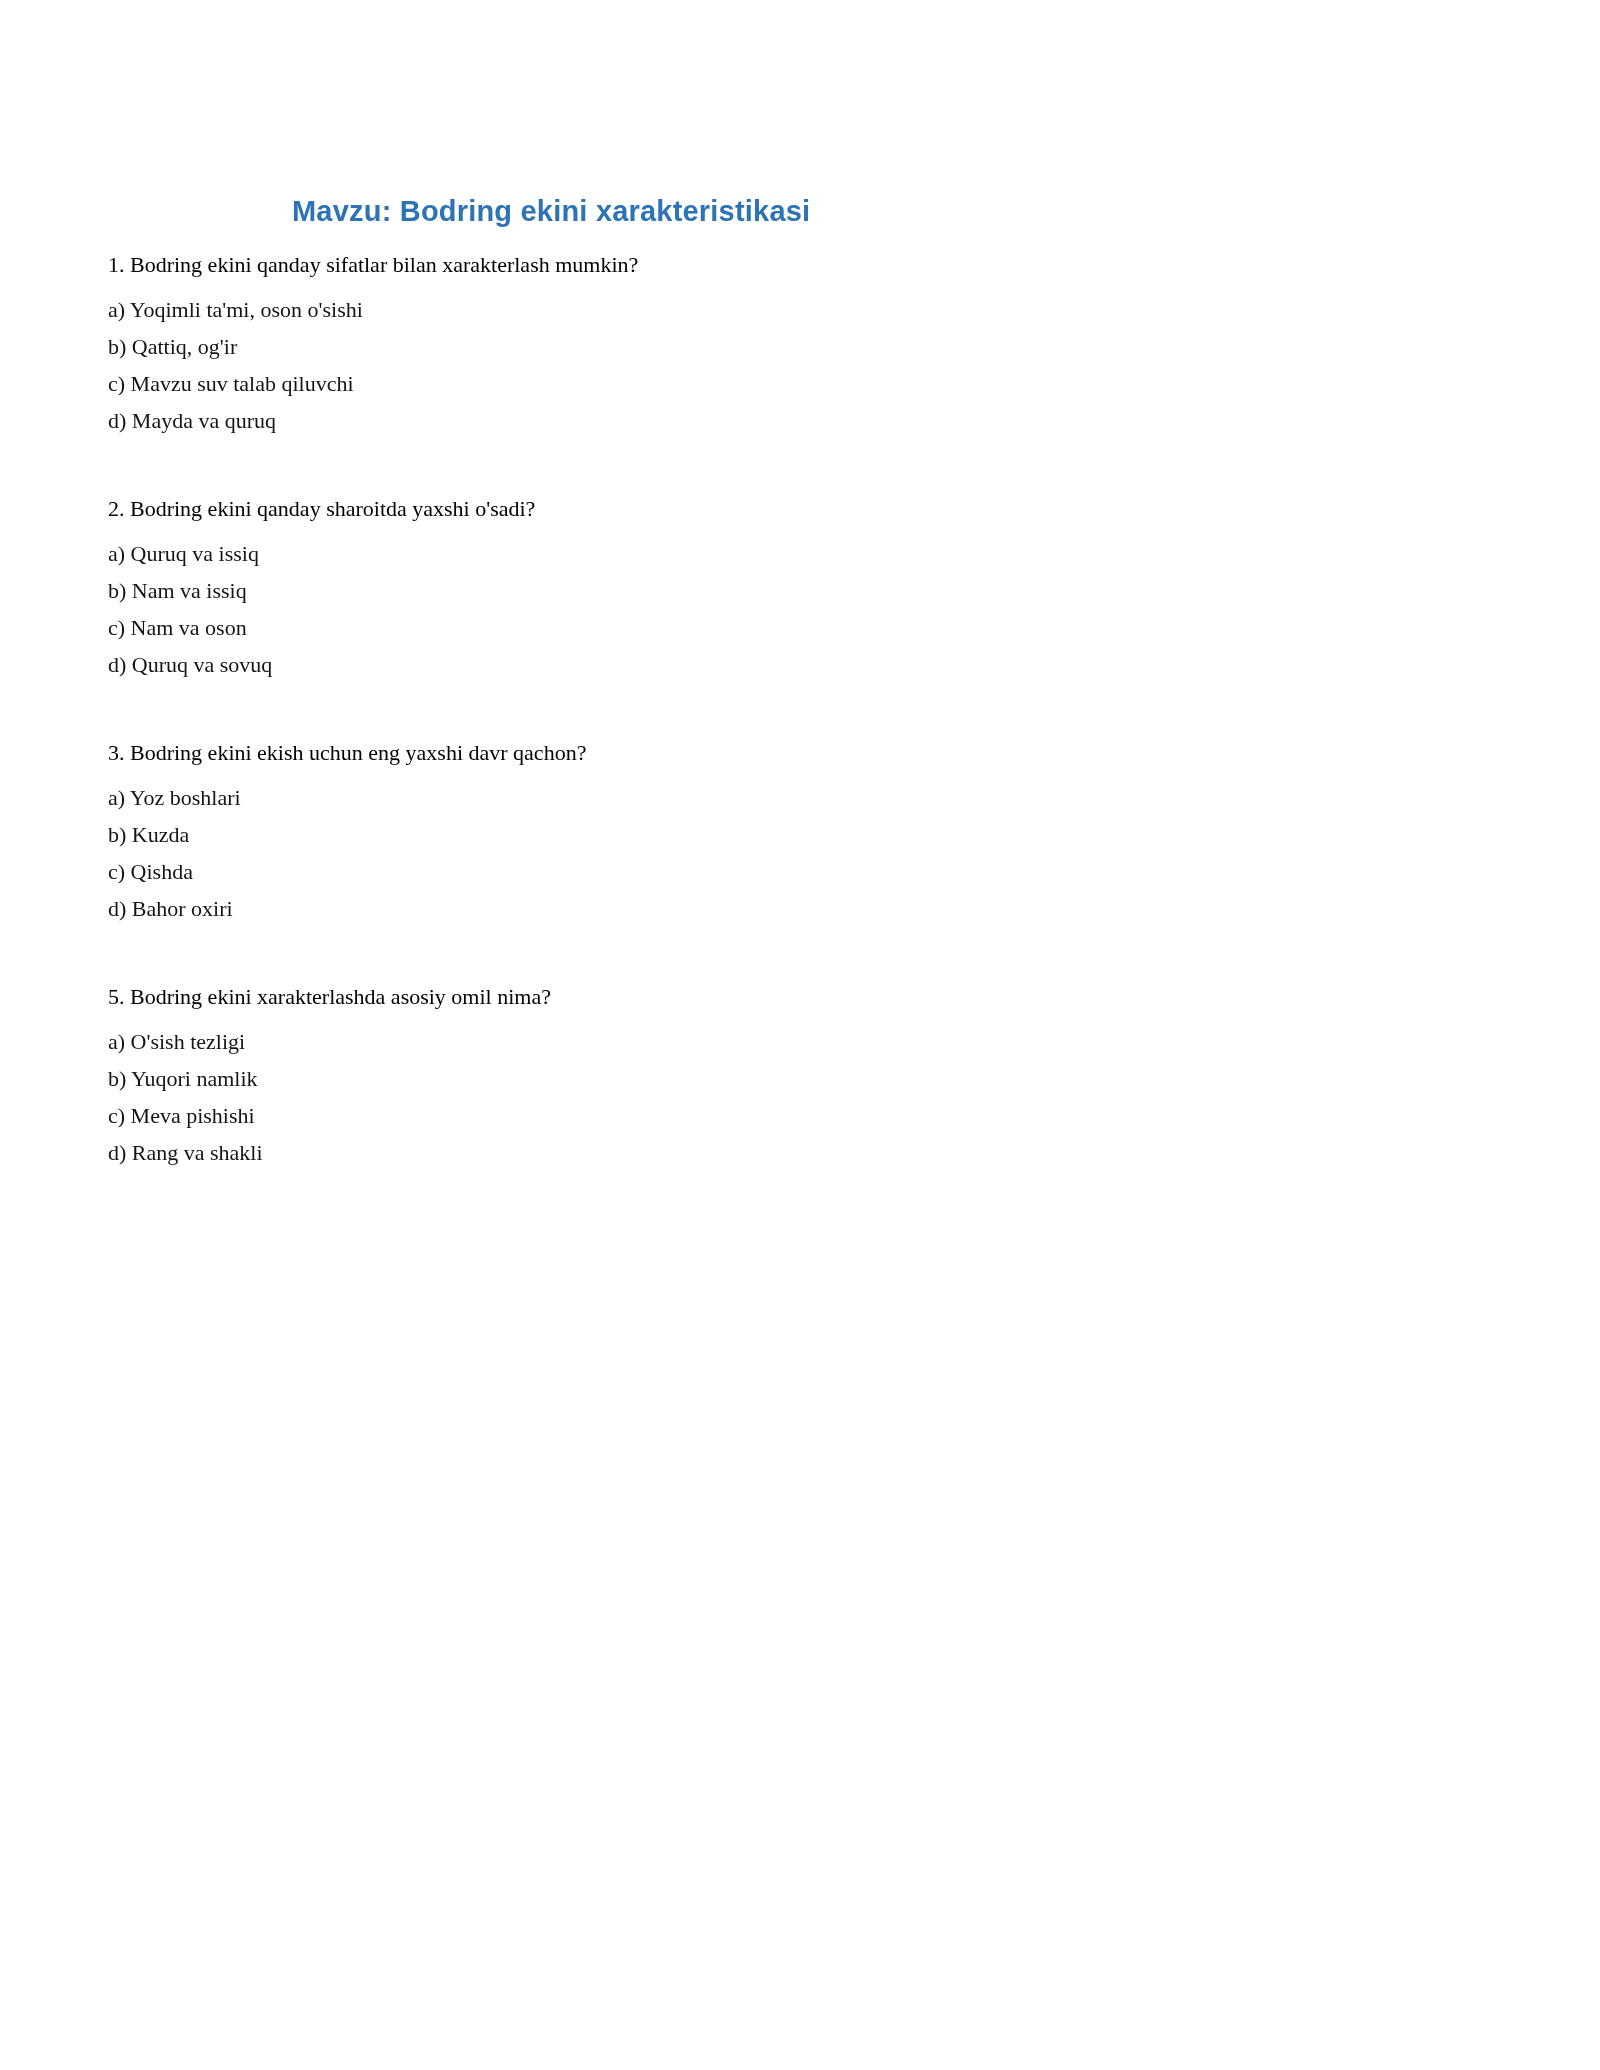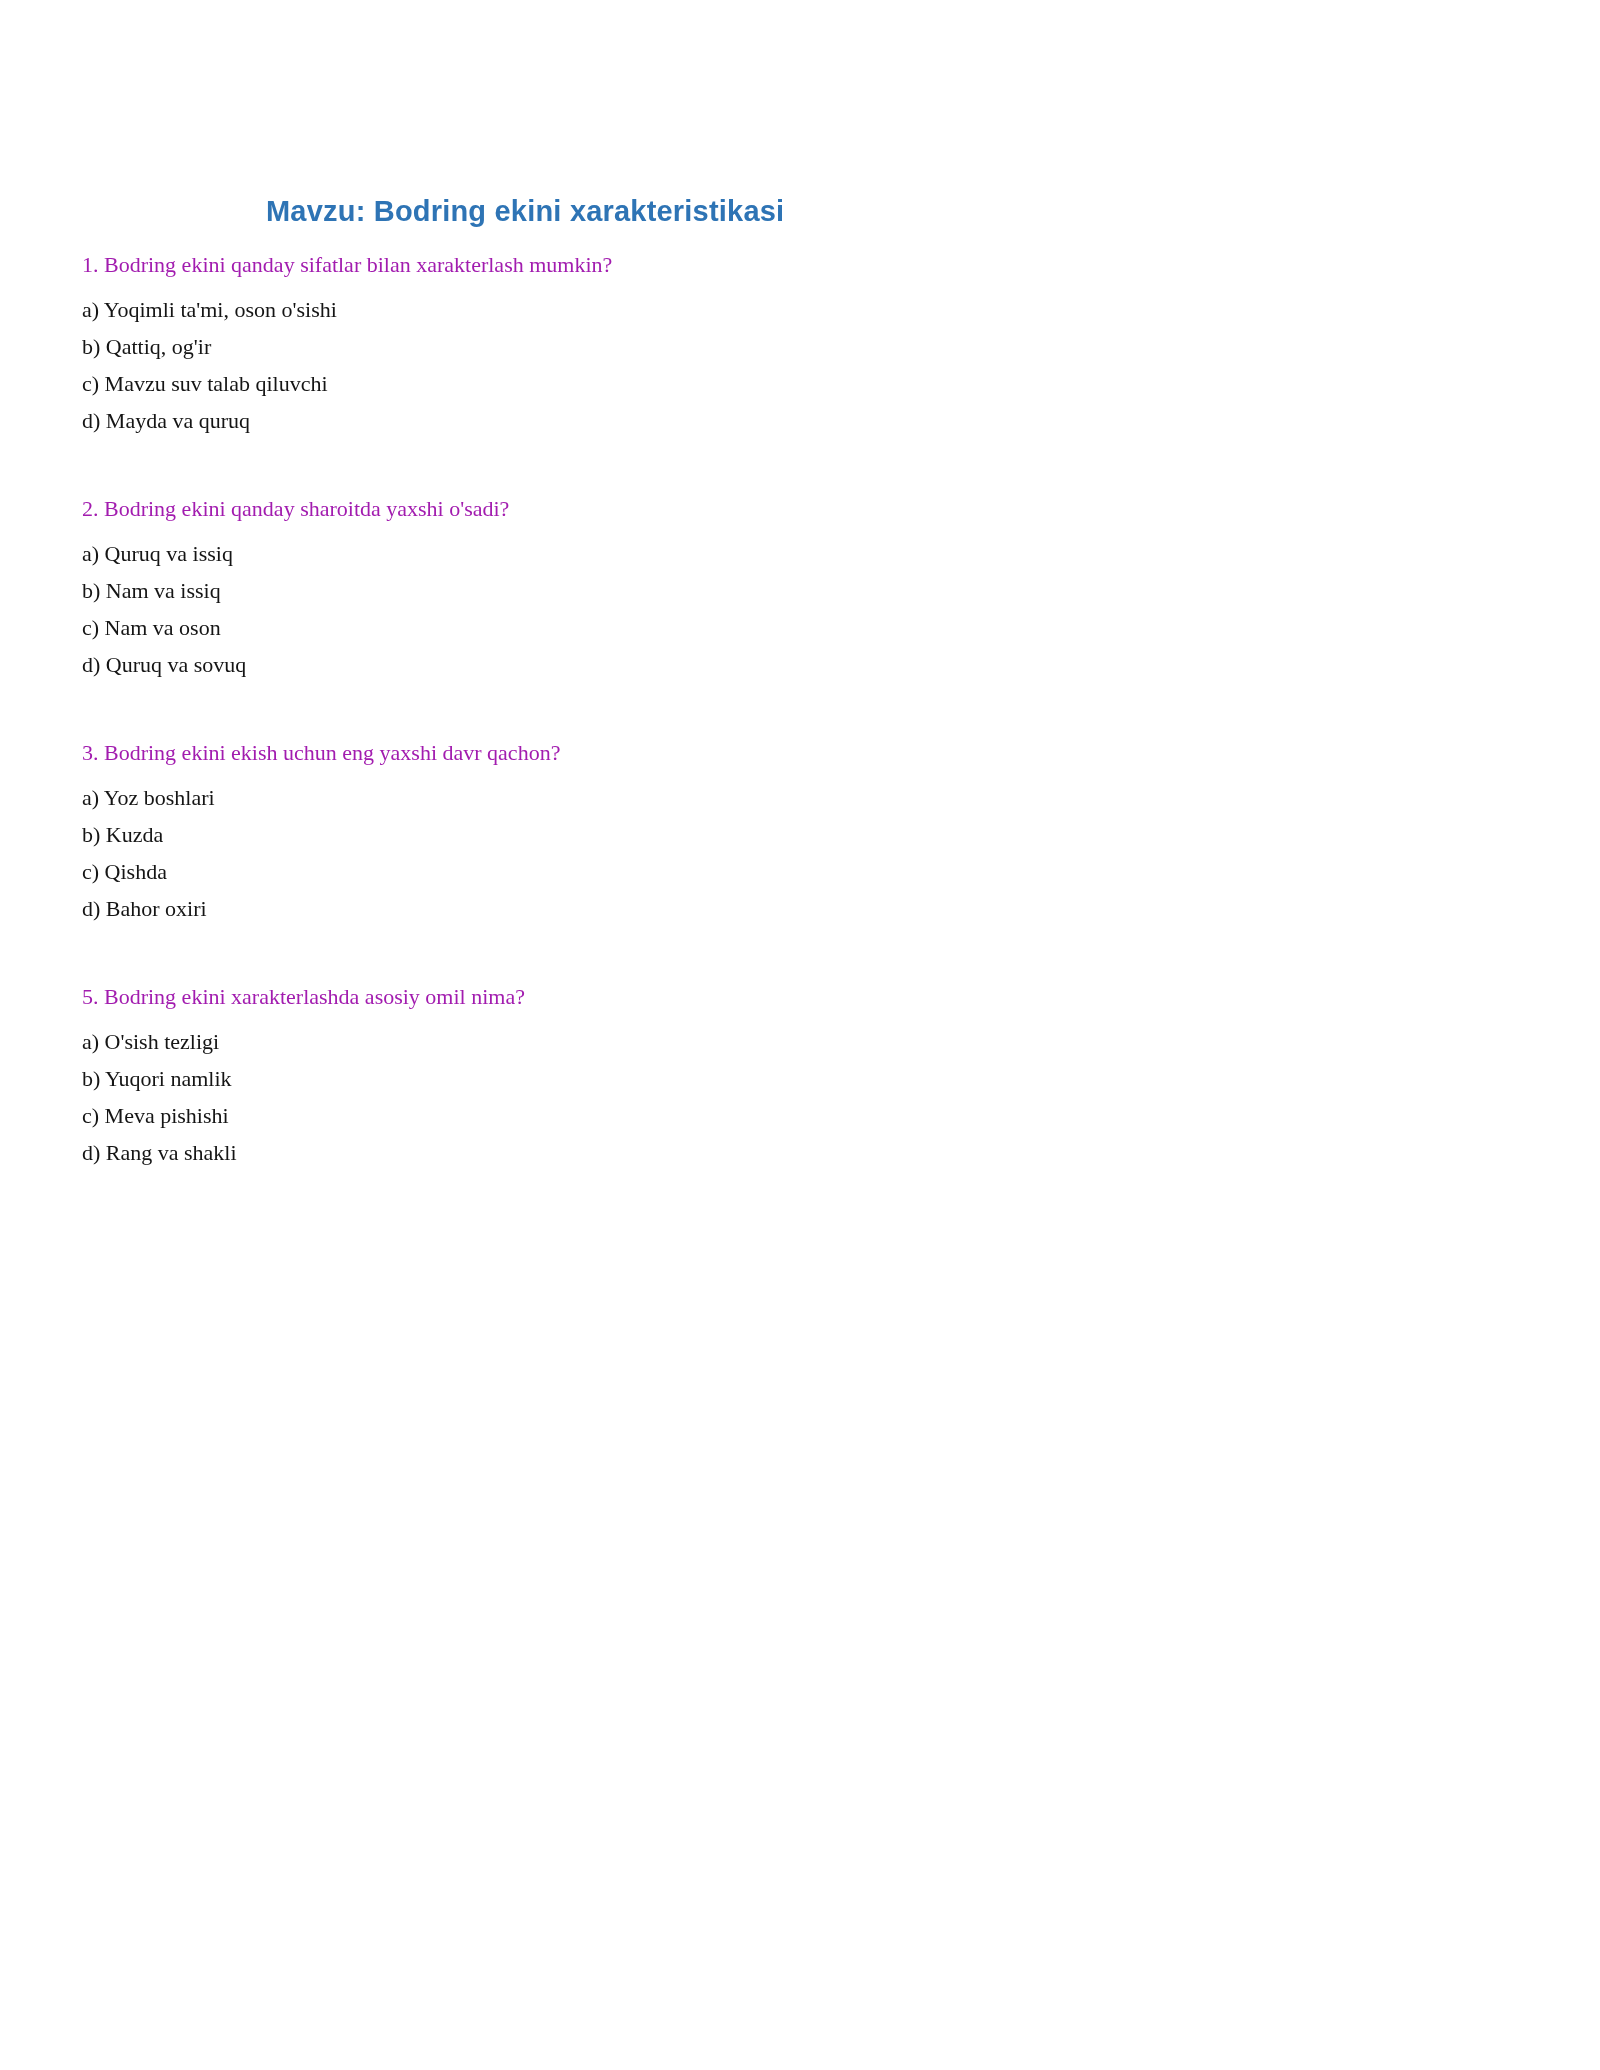--- a/index.html
+++ b/index.html
@@ -14,42 +14,42 @@
     position: relative;
     font-family: "Liberation Serif", serif;
     color: #1a1a1a;
     overflow: hidden;
   }
 
   .page {
     width: 1600px;
     height: 2070px;
     background: #ffffff;
-    padding: 193px 178px 0 82px;
+    padding: 193px 178px 0 108px;
   }
 
   .doc-title {
     font-family: "Liberation Sans", sans-serif;
     font-weight: 700;
     font-size: 29px;
     line-height: 36px;
     color: #2e74b5;
     margin: 0 0 17px 184px;
     letter-spacing: 0.2px;
   }
 
   .question {
     margin-bottom: 51px;
   }
 
   .question-text {
     font-size: 22px;
     line-height: 37px;
     margin-bottom: 8px;
-    color: #a21caf;
+    color: #000000;
   }
 
   .option {
     font-size: 22px;
     line-height: 37px;
     color: #151515;
   }
 </style>
 </head>
 <body>

